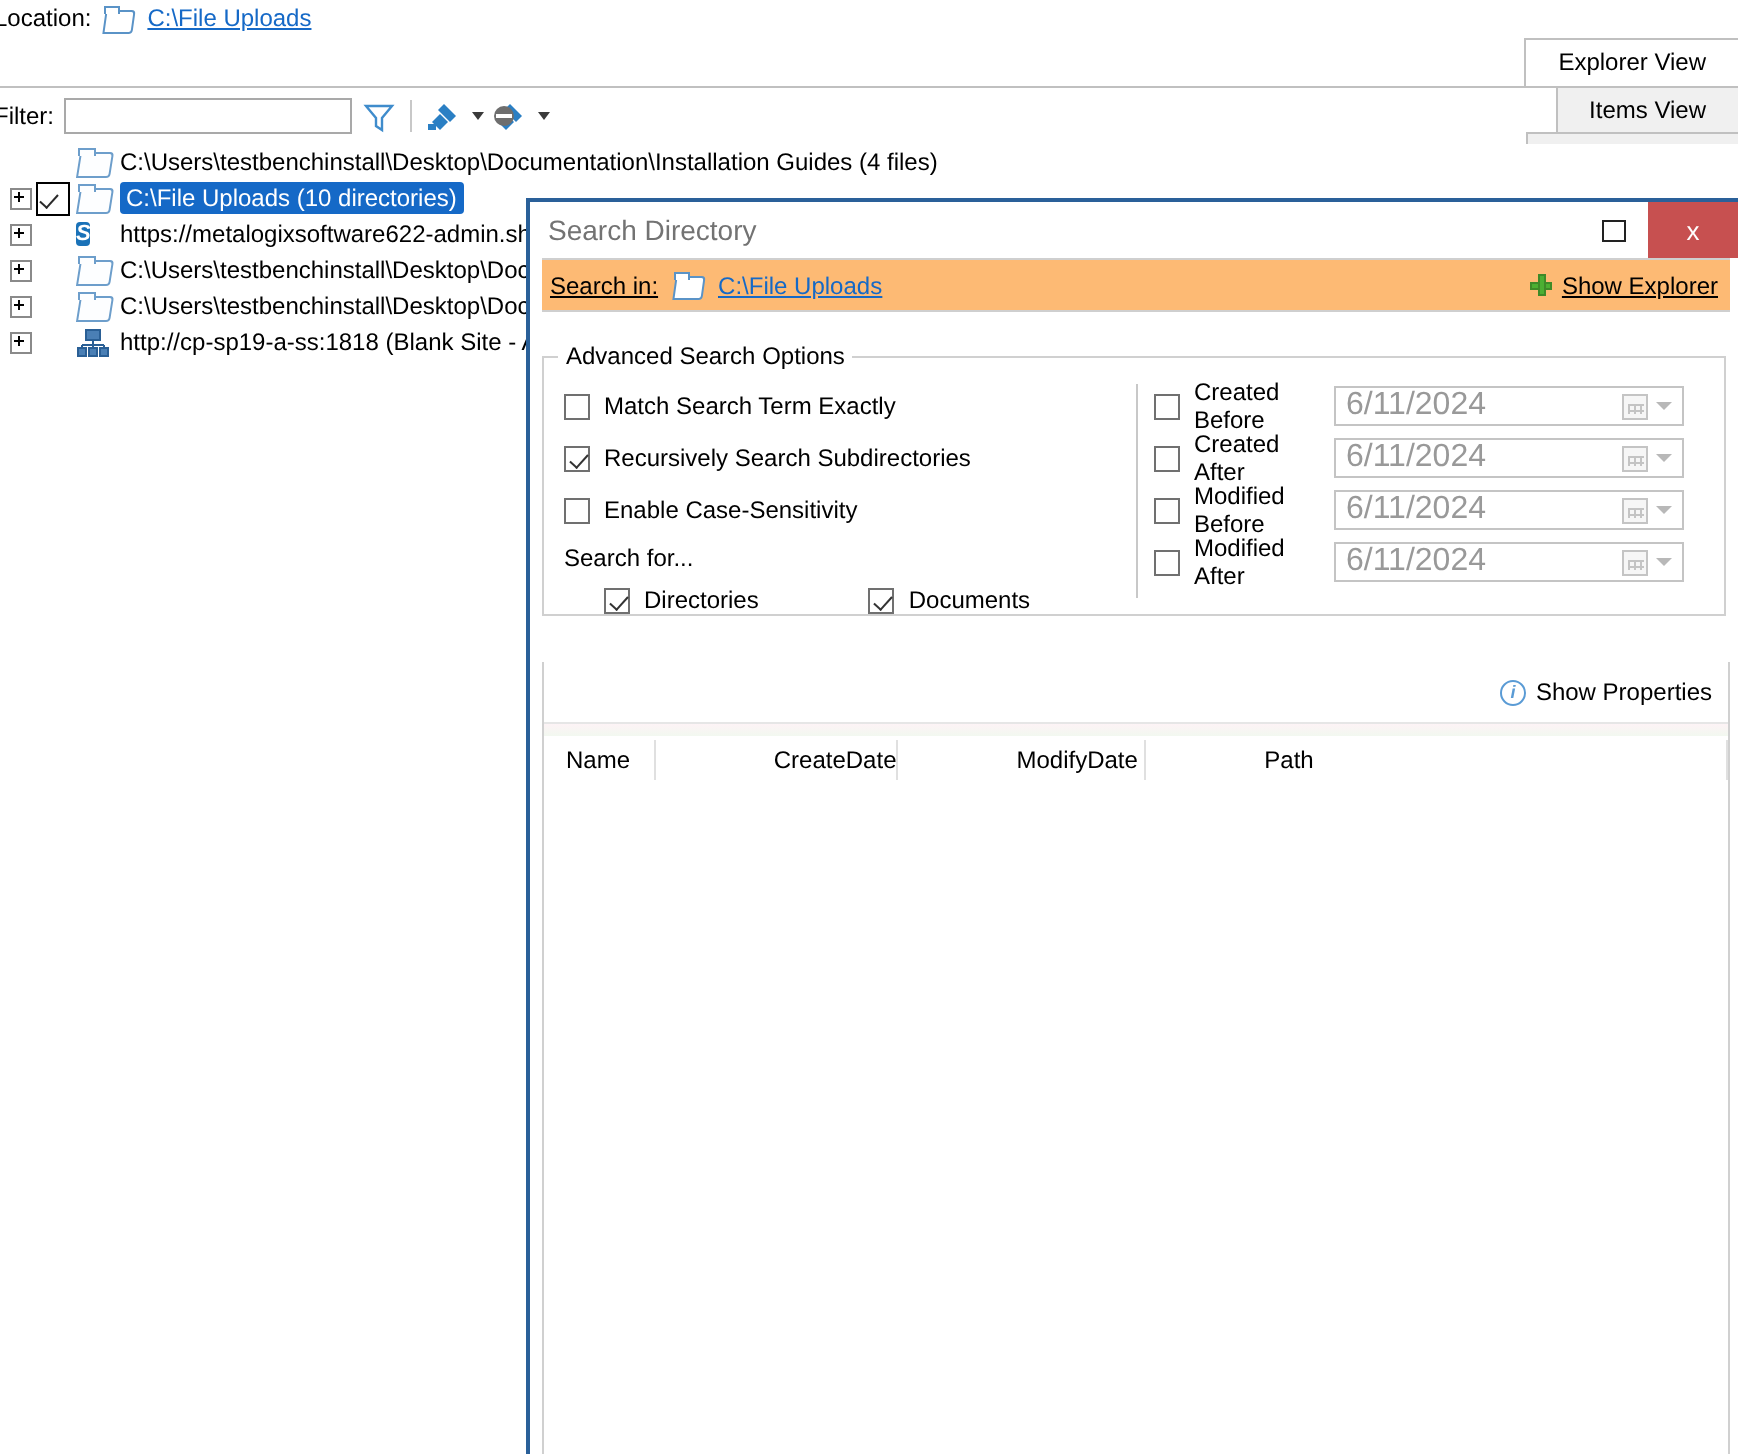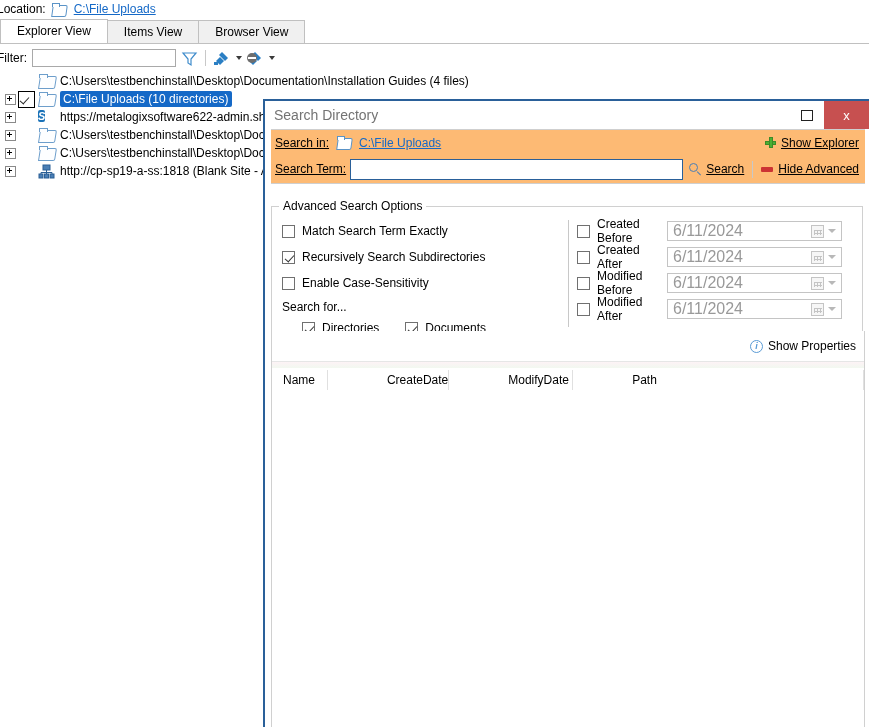--- a/index.html
+++ b/index.html
@@ -65,20 +65,21 @@
   }
 
   
   .tabs-strip {
     position: absolute;
     left: 0; top: 19px;
     width: 869px; height: 24px;
     border-bottom: 1px solid #c0c0c0;
     display: flex;
     align-items: flex-end;
+    flex-direction: column;
   }
   .tab {
     height: 23px;
     line-height: 23px;
     padding: 0 16px;
     border: 1px solid #c0c0c0;
     border-bottom: none;
     background: #f0f0f0;
     font-size: 12px;
     color: #000;
@@ -498,20 +499,21 @@
   }
   .searchfor-label {
     font-size: 12px;
     margin-top: 4px;
     margin-bottom: 1px;
   }
   .searchfor-row {
     display: flex;
     align-items: center;
     padding-left: 20px;
+    gap: 29px;
   }
   .searchfor-row .cb-row { margin-right: 26px; }
 
   .date-row {
     display: flex;
     align-items: center;
     height: 26px;
     font-size: 12px;
   }
   .date-row .dlabel {
@@ -735,33 +737,20 @@
         <span class="lbl">Search in:</span>
         <span class="folder-icon-sm" style="margin-left:8px;"></span>
         <span class="searchin-link">C:\File Uploads</span>
         <span style="flex:1"></span>
         <span class="link-btn">
           <span class="plus-icon"></span>
           <span>Show Explorer</span>
         </span>
       </div>
 
-      <div class="row-term">
-        <span class="lbl">Search Term:</span>
-        <input class="term-input" type="text" autofocus="" value="" style="">
-        <span class="link-btn">
-          <span class="magnifier"></span>
-          <span>Search</span>
-        </span>
-        <span class="v-sep"></span>
-        <span class="link-btn">
-          <span class="minus-icon"></span>
-          <span>Hide Advanced</span>
-        </span>
-      </div>
 
     </div>
 
     <div class="adv-wrap">
       <div class="adv-fieldset">
         <div class="adv-legend">Advanced Search Options</div>
         <div class="adv-inner">
 
           <div class="adv-left">
             <div class="cb-row">

